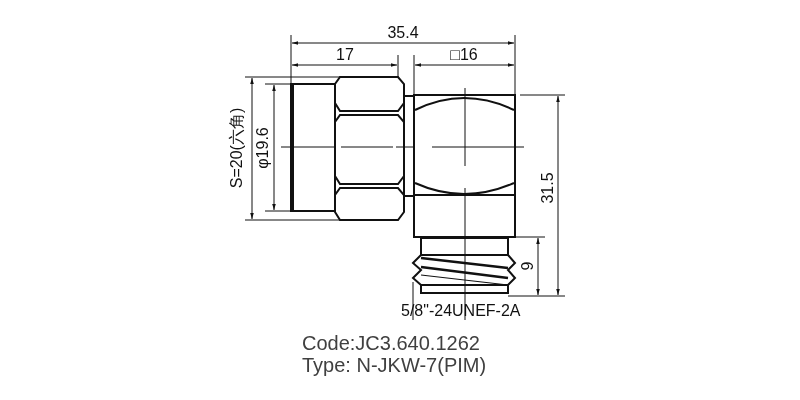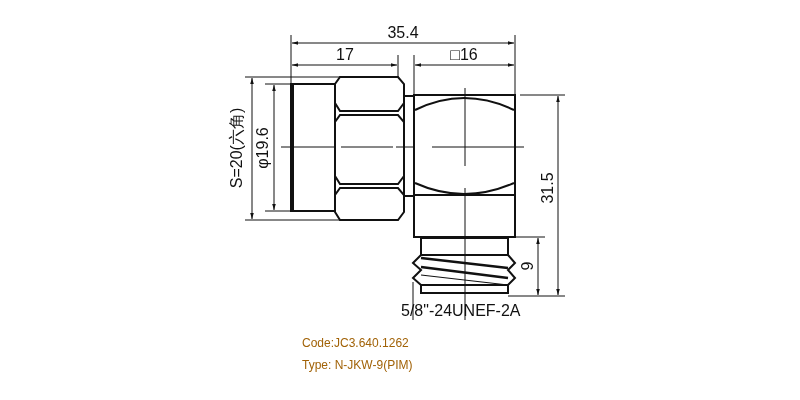--- a/index.html
+++ b/index.html
@@ -1,19 +1,19 @@
 <!DOCTYPE html>
 <html><head>
 <meta charset="utf-8">
 <style>
   html, body { margin: 0; padding: 0; background: #ffffff; }
   body { width: 800px; height: 400px; overflow: hidden; position: relative; font-family: "Liberation Sans", sans-serif; }
   svg { position: absolute; left: 0; top: 0; }
   .dimtext { font-family: "Liberation Sans", sans-serif; font-size: 16px; fill: #111; }
-  .caption { position: absolute; left: 302px; font-family: "Liberation Sans", sans-serif; font-size: 12px; color: #a16207; line-height: 20px; white-space: nowrap; }
+  .caption { position: absolute; left: 302px; font-family: "Liberation Sans", sans-serif; font-size: 20px; color: #404040; line-height: 20px; white-space: nowrap; }
 </style>
 </head>
 <body>
 
 <svg width="800" height="400" viewBox="0 0 800 400" xmlns="http://www.w3.org/2000/svg">
   <defs>
     <marker id="arr" viewBox="0 0 10 10" refX="10" refY="5" markerWidth="10" markerHeight="6" orient="auto-start-reverse" markerUnits="userSpaceOnUse">
       <path d="M0,2 L10,5 L0,8 Z" fill="#111"></path>
     </marker>
   </defs>
@@ -91,13 +91,13 @@
   <text class="dimtext" x="0" y="0" text-anchor="middle" transform="translate(242,148) rotate(-90)">S=20(六角)</text>
   <text class="dimtext" x="0" y="0" text-anchor="middle" transform="translate(268,148) rotate(-90)">φ19.6</text>
 
   <text class="dimtext" x="0" y="0" text-anchor="middle" transform="translate(553,188) rotate(-90)">31.5</text>
   <text class="dimtext" x="0" y="0" text-anchor="middle" transform="translate(533,266) rotate(-90)">9</text>
 
   <text class="dimtext" x="401" y="316">5/8"-24UNEF-2A</text>
 </svg>
 
 <div class="caption" style="top:333px;">Code:JC3.640.1262</div>
-<div class="caption" style="top:355px;">Type: N-JKW-9(PIM)</div>
+<div class="caption" style="top:355px;">Type: N-JKW-7(PIM)</div>
 
 </body></html>

